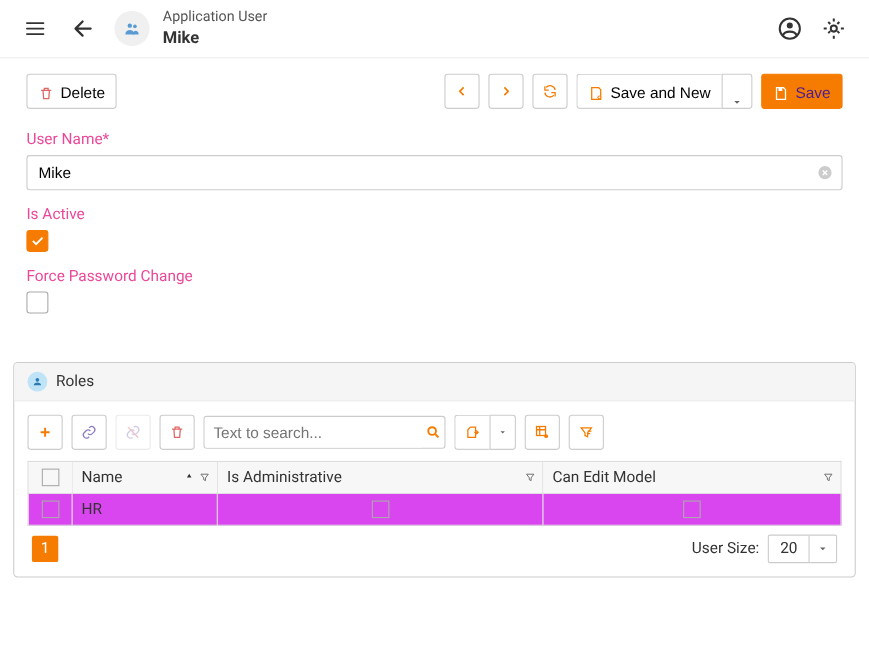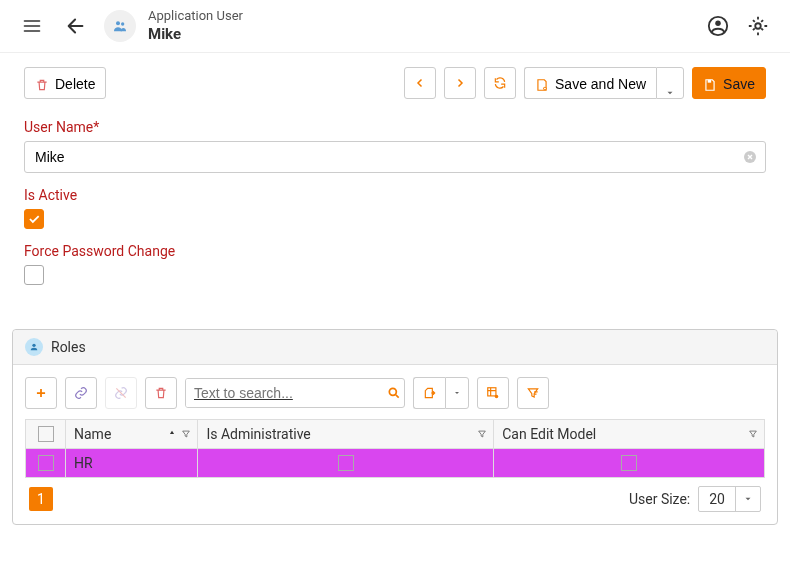--- a/index.html
+++ b/index.html
@@ -55,26 +55,26 @@
     display: flex;
     align-items: flex-end;
     gap: 6px;
     font-size: 14px;
     height: 32px;
   }
   .btn-ico { border: 1px solid #ccc; background:#fff; border-radius:3px; width:32px; height:32px; display:flex; align-items:center; justify-content:center; cursor:pointer; }
   .btn-split { display:flex; }
   .btn-split .main { border-radius: 3px 0 0 3px; border-right:none; }
   .btn-split .drop { border-radius: 0 3px 3px 0; width:28px; padding:0; justify-content:center; }
-  .btn-primary { background:#f57c00; border-color:#f57c00; color:#0f172a; }
+  .btn-primary { background:#f57c00; border-color:#f57c00; color:#4c1d95; }
   .spacer { flex:1; }
 
   .form { padding: 6px 24px 20px; }
   .field { margin-bottom: 14px; }
-  .field-label { font-size: 14px; color:#b91c1c; margin-bottom: 6px; }
+  .field-label { font-size: 14px; color:#ec4899; margin-bottom: 6px; }
   .input-wrap { position:relative; }
   .text-input {
     width: 100%;
     border: 1px solid #ccc;
     border-radius: 3px;
     padding: 7px 30px 7px 10px;
     font-size: 14px;
   }
   .clear-x { position:absolute; right:8px; top:50%; transform:translateY(-50%); color:#bbb; cursor:pointer; }
   .checkbox {
@@ -84,21 +84,21 @@
 
   .panel {
     border:1px solid #ccc; border-radius:4px; margin: 10px 12px 20px;
   }
   .panel-header {
     background:#f5f5f5; border-bottom:1px solid #ddd; padding:8px 12px; display:flex; align-items:center; gap:8px; border-radius:4px 4px 0 0;
   }
   .panel-icon { width:18px; height:18px; background:#bfe3f7; border-radius:50%; display:flex; align-items:center; justify-content:center; }
   .panel-body { padding: 12px; }
   .panel-toolbar { display:flex; gap:8px; align-items:center; margin-bottom:10px; }
-  .search-wrap { display:flex; border:1px solid #ccc; border-radius:3px; overflow:hidden; flex:0 0 220px;text-decoration:underline; }
+  .search-wrap { display:flex; border:1px solid #ccc; border-radius:3px; overflow:hidden; flex:0 0 220px; }
   .search-wrap input { border:none; padding:6px 8px; flex:1; outline:none; font-size:14px; }
   .search-wrap .sbtn { width:32px; display:flex; align-items:center; justify-content:center; cursor:pointer; }
 
   table.grid { width:100%; border-collapse:collapse; }
   .grid th, .grid td { border:1px solid #ddd; padding:6px 8px; font-size:14px; text-align:left; background:#d946ef; }
   .grid th { background:#f7f7f7; font-weight:normal; position:relative; }
   .col-check { width:40px; text-align:center; }
   .th-icons { position:absolute; right:6px; top:50%; transform:translateY(-50%); display:flex; gap:4px; color:#666; }
   .cell-chk { width:16px; height:16px; border:1px solid #aaa; margin:0 auto; }
 

